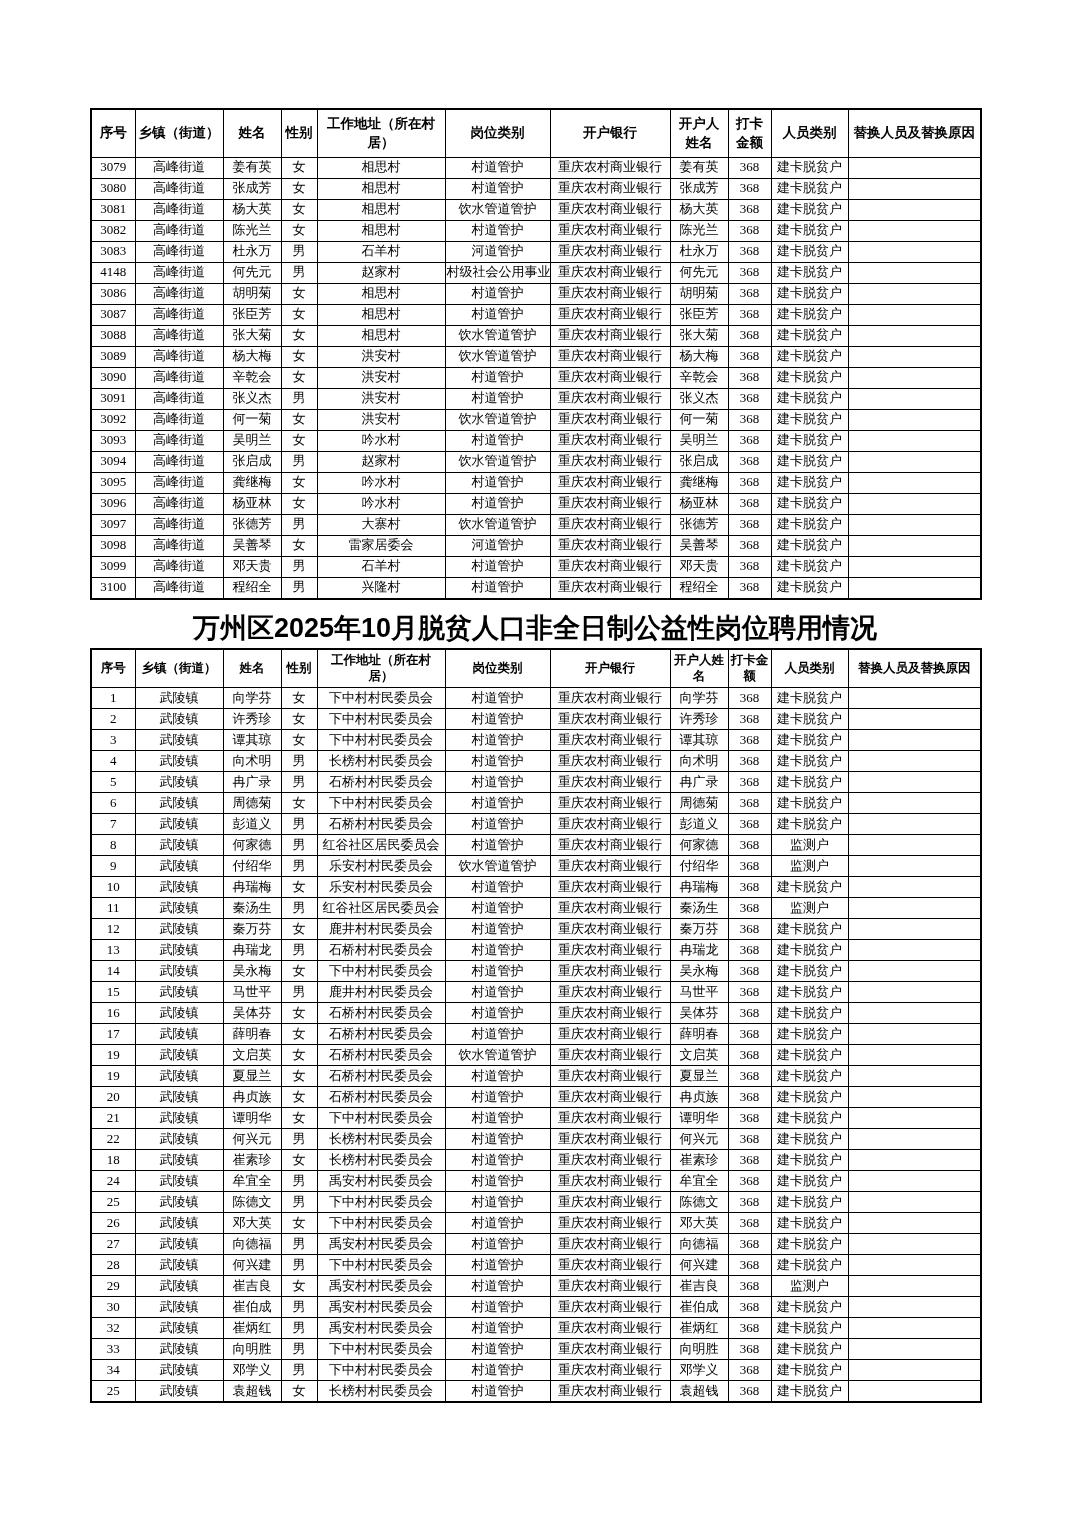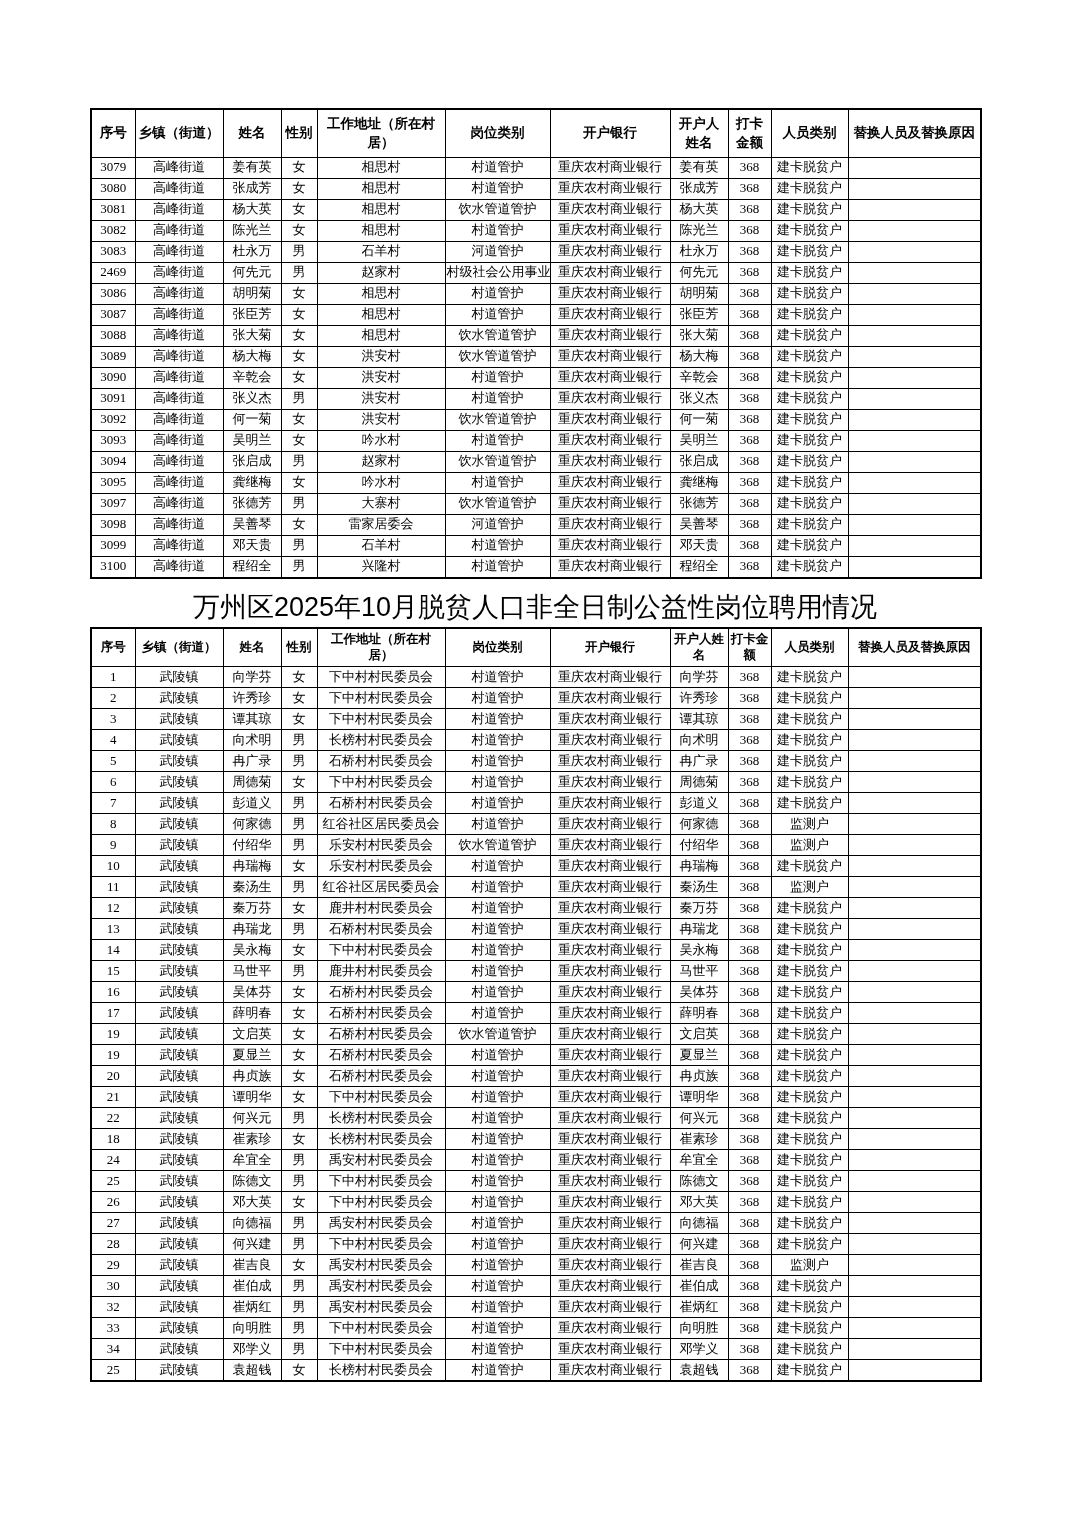--- a/index.html
+++ b/index.html
@@ -45,21 +45,21 @@
     font-size: 13px;
     height: 20px;
     line-height: 1.1;
     white-space: nowrap;
   }
   #table1 thead tr { height: 48px; }
   #table2 thead tr { height: 34px; }
   #table2 thead th { font-size: 12.5px; line-height: 1.3; }
   .doc-title {
     font-family: "Liberation Sans", sans-serif;
-    font-weight: normal;
+    font-weight: bold;
     font-size: 27px;
     line-height: 1.1;
     text-align: center;
     width: 890px;
     margin: 14px 0 5px 0;
     letter-spacing: 0px;
     white-space: nowrap;
   }
 </style>
 </head>
@@ -156,21 +156,21 @@
           <td>男</td>
           <td>石羊村</td>
           <td>河道管护</td>
           <td>重庆农村商业银行</td>
           <td>杜永万</td>
           <td>368</td>
           <td>建卡脱贫户</td>
           <td></td>
         </tr>
         <tr>
-          <td>2469</td>
+          <td>4148</td>
           <td>高峰街道</td>
           <td>何先元</td>
           <td>男</td>
           <td>赵家村</td>
           <td>村级社会公用事业</td>
           <td>重庆农村商业银行</td>
           <td>何先元</td>
           <td>368</td>
           <td>建卡脱贫户</td>
           <td></td>
@@ -294,20 +294,33 @@
         </tr>
         <tr>
           <td>3095</td>
           <td>高峰街道</td>
           <td>龚继梅</td>
           <td>女</td>
           <td>吟水村</td>
           <td>村道管护</td>
           <td>重庆农村商业银行</td>
           <td>龚继梅</td>
+          <td>368</td>
+          <td>建卡脱贫户</td>
+          <td></td>
+        </tr>
+        <tr>
+          <td>3096</td>
+          <td>高峰街道</td>
+          <td>杨亚林</td>
+          <td>女</td>
+          <td>吟水村</td>
+          <td>村道管护</td>
+          <td>重庆农村商业银行</td>
+          <td>杨亚林</td>
           <td>368</td>
           <td>建卡脱贫户</td>
           <td></td>
         </tr>
         <tr>
           <td>3097</td>
           <td>高峰街道</td>
           <td>张德芳</td>
           <td>男</td>
           <td>大寨村</td>

